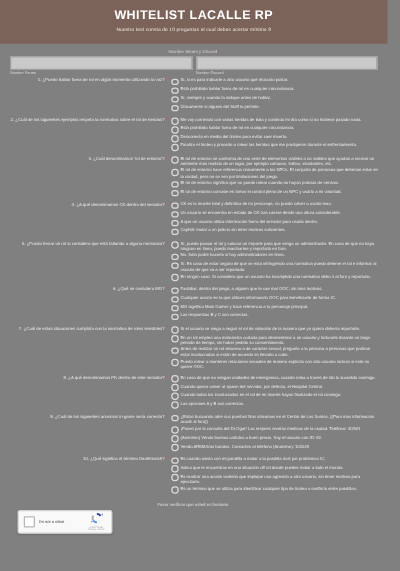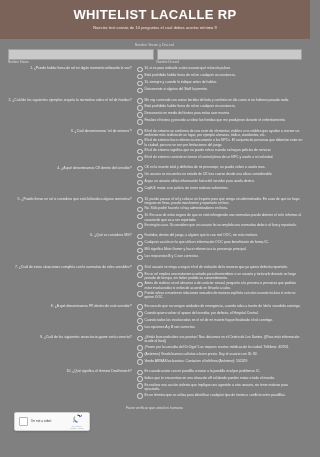--- a/index.html
+++ b/index.html
@@ -12,21 +12,21 @@
   }
   .page{width:310px;height:457px;position:relative;background:#808080;}
 
   
   .header{
     background:#7c6359;
     padding:7px 0 9px 0;
     text-align:center;
   }
   .header-title{
-    font-size:13px;font-weight:bold;letter-spacing:.35px;color:#ffffff;
+    font-size:10px;font-weight:bold;letter-spacing:.35px;color:#ffffff;
     margin:0 0 3px 0;
   }
   .header-sub{
     font-size:3.9px;color:#efe9e5;margin:0;letter-spacing:.1px;
   }
 
   
   .namesection{padding:4px 8px 0 8px;}
   .namelabel{
     text-align:center;font-size:3.5px;color:#d8d4d0;margin:0 0 1.5px 0;

